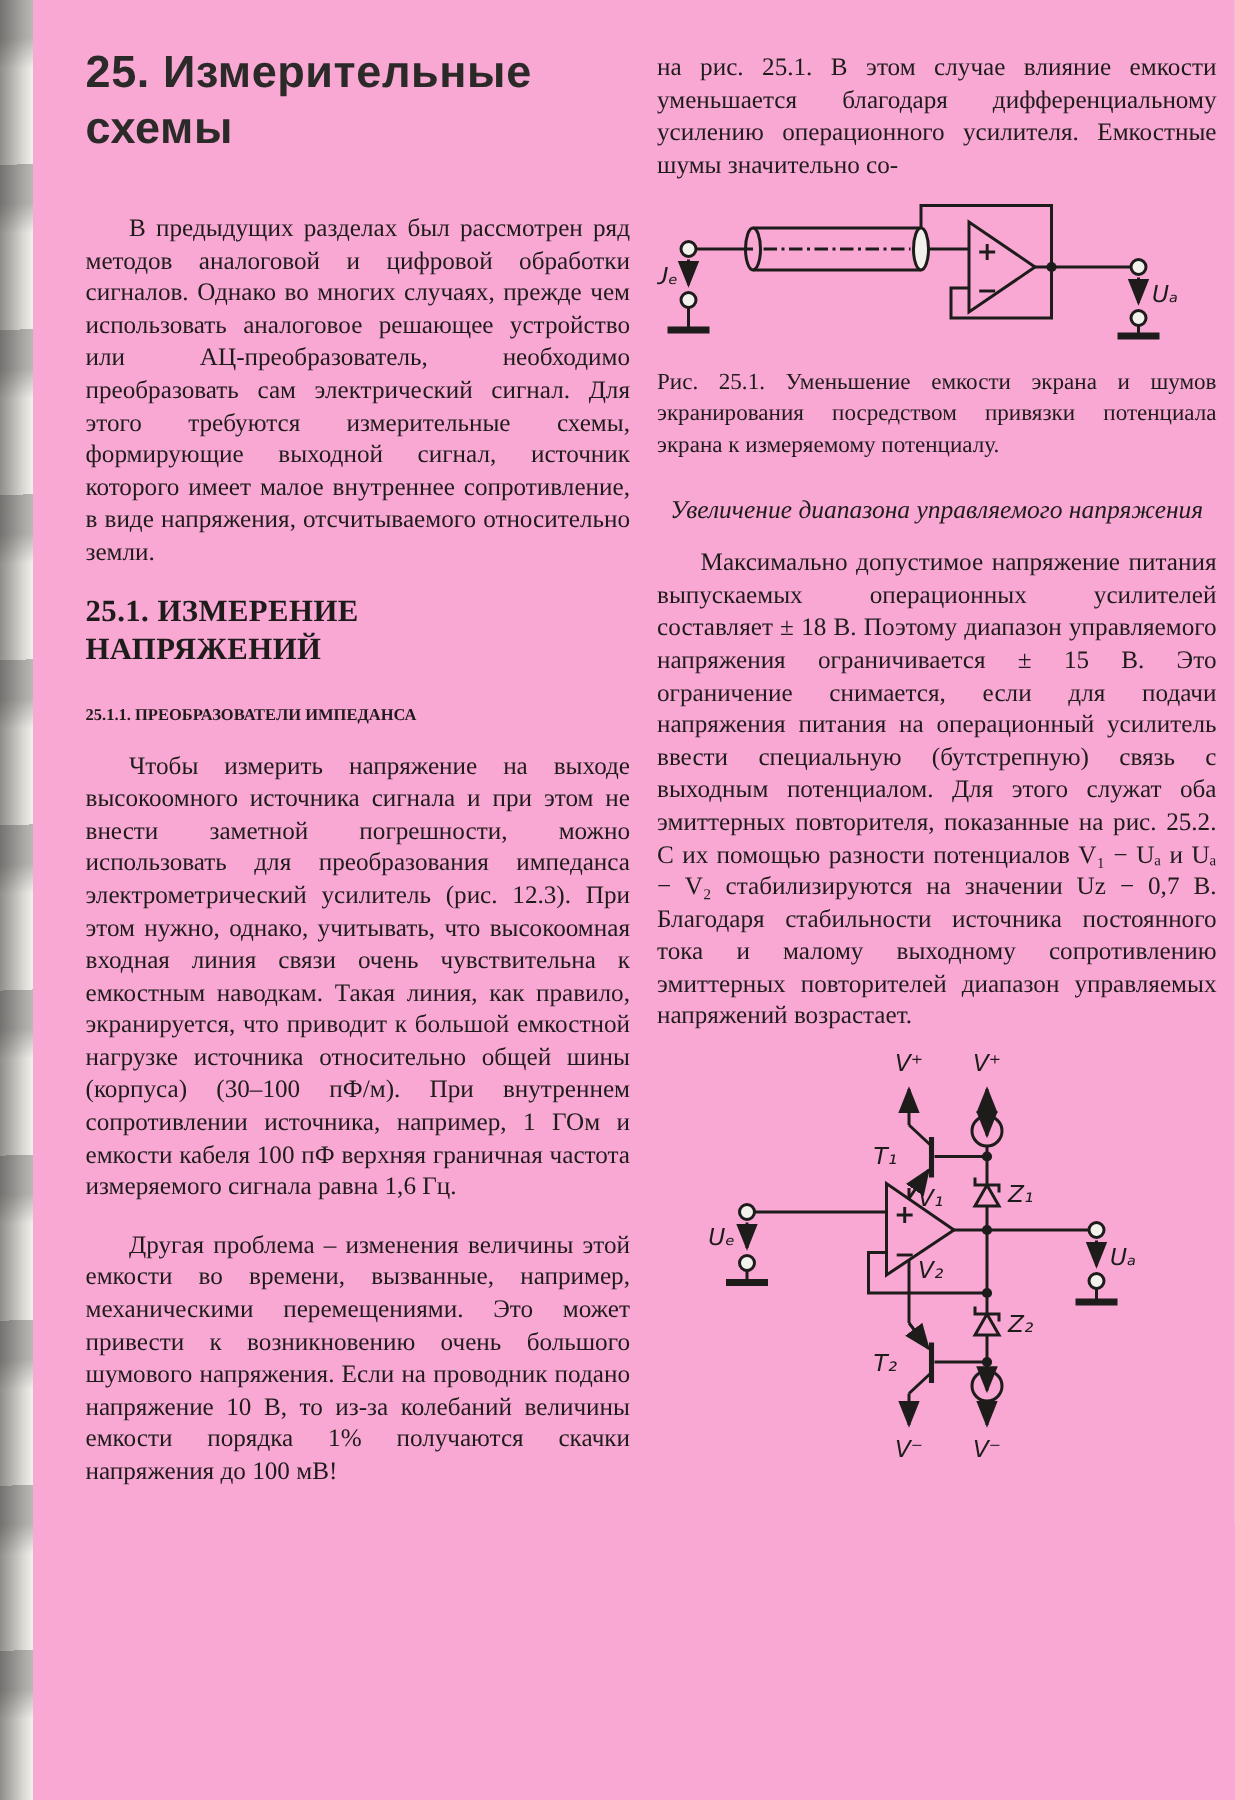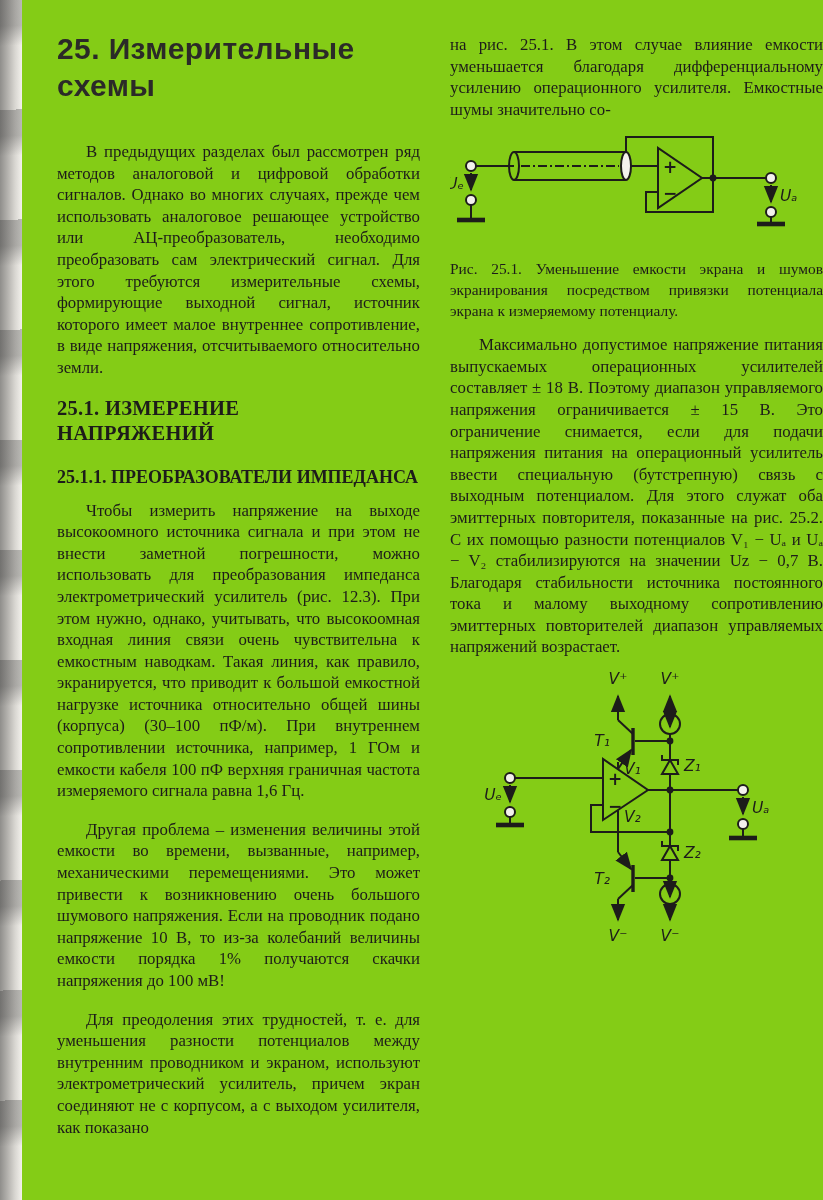--- a/index.html
+++ b/index.html
@@ -1,51 +1,51 @@
 <!DOCTYPE html>
 <html lang="ru"><head>
 <meta charset="utf-8">
 <style>
   html,body { margin:0; padding:0; background:#d8d6d2; }
   .page {
     position:relative; width:823px; height:1200px; overflow:hidden;
-    background:#84cc16; color:#1d1c1a;
+    background:#f9a8d4; color:#1d1c1a;
     font-family:"Liberation Serif","DejaVu Serif",serif;
   }
   .binding {
     position:absolute; left:0; top:0; width:22px; height:1200px;
     background:
       repeating-linear-gradient(178deg, rgba(40,40,40,.28) 0 26px, rgba(40,40,40,0) 46px 110px),
       linear-gradient(90deg,#8f8e8b 0,#b4b2ae 35%,#d8d6d1 68%,#f3f1ec 100%);
   }
   .col { position:absolute; text-align:justify; font-size:16.8px; line-height:21.6px; }
   .col-left  { left:57px;  top:30px; width:363px; }
-  .col-right { left:450px; top:34px; width:373px; }
+  .col-right { left:438px; top:34px; width:373px; }
   p { margin:0; }
   p.indent { text-indent:29px; }
   h1 {
     font-family:"Liberation Sans","DejaVu Sans",sans-serif;
     font-size:30px; line-height:37px; font-weight:700; letter-spacing:.4px;
     color:#2b2a28; margin:0; max-width:330px; text-align:left;
   }
   h2 {
     font-size:20.5px; line-height:25px; font-weight:700; letter-spacing:.3px;
     margin:17px 0 16px; max-width:250px; text-align:left;
   }
-  h3 { font-size:18px; line-height:20px; font-weight:700; margin:21px 0 0; text-align:left; }
+  h3 { font-size:11px; line-height:20px; font-weight:700; margin:21px 0 0; text-align:left; }
   h4 {
     font-size:17px; line-height:22px; font-weight:400; font-style:italic;
     margin:22px 4px 0; text-align:center;
   }
   .p-after-title { margin-top:37px; }
   .p-after-h3 { margin-top:13px; }
   .p-mid { margin-top:17px; }
   figure { margin:14px 0 0; }
   figure svg { display:block; }
-  figcaption { font-size:15.4px; line-height:20.6px; margin-top:21px; text-align:justify; }
+  figcaption { font-size:15.4px; line-height:20.6px; margin-top:7px; text-align:justify; }
   .mt12 { margin-top:12px; }
   
   .w { stroke:#1d1c1a; stroke-width:2; fill:none; }
   .th { stroke:#1d1c1a; stroke-width:3.4; fill:none; }
   .gnd { stroke:#1d1c1a; stroke-width:4.6; fill:none; }
   .dot { fill:#1d1c1a; stroke:none; }
   .pad { fill:#f3f1ec; stroke:#1d1c1a; stroke-width:2; }
   .lbl { fill:#1d1c1a; font:italic 15.5px "DejaVu Sans",sans-serif; }
   .sgn { fill:#1d1c1a; font:700 17px "DejaVu Sans",sans-serif; font-style:normal; }
   .ah  { fill:#1d1c1a; stroke:none; }
@@ -56,21 +56,20 @@
 <div class="page">
   <div class="binding"></div>
 
   <div class="col col-left">
     <h1>25. Измерительные схемы</h1>
     <p class="indent p-after-title">В предыдущих разделах был рассмотрен ряд методов аналоговой и цифровой обработки сигналов. Однако во многих случаях, прежде чем использовать аналоговое решающее устройство или АЦ-преобразователь, необходимо преобразовать сам электрический сигнал. Для этого требуются измерительные схемы, формирующие выходной сигнал, источник которого имеет малое внутреннее сопротивление, в виде напряжения, отсчитываемого относительно земли.</p>
     <h2>25.1. ИЗМЕРЕНИЕ НАПРЯЖЕНИЙ</h2>
     <h3>25.1.1. ПРЕОБРАЗОВАТЕЛИ ИМПЕДАНСА</h3>
     <p class="indent p-after-h3">Чтобы измерить напряжение на выходе высокоомного источника сигнала и при этом не внести заметной погрешности, можно использовать для преобразования импеданса электрометрический усилитель (рис. 12.3). При этом нужно, однако, учитывать, что высокоомная входная линия связи очень чувствительна к емкостным наводкам. Такая линия, как правило, экранируется, что приводит к большой емкостной нагрузке источника относительно общей шины (корпуса) (30–100 пФ/м). При внутреннем сопротивлении источника, например, 1 ГОм и емкости кабеля 100 пФ верхняя граничная частота измеряемого сигнала равна 1,6 Гц.</p>
     <p class="indent p-mid">Другая проблема – изменения величины этой емкости во времени, вызванные, например, механическими перемещениями. Это может привести к возникновению очень большого шумового напряжения. Если на проводник подано напряжение 10 В, то из-за колебаний величины емкости порядка 1% получаются скачки напряжения до 100 мВ!</p>
-    <p class="indent p-mid">Для преодоления этих трудностей, т. е. для уменьшения разности потенциалов между внутренним проводником и экраном, используют электрометрический усилитель, причем экран соединяют не с корпусом, а с выходом усилителя, как показано</p>
   </div>
 
   <div class="col col-right">
     <p>на рис. 25.1. В этом случае влияние емкости уменьшается благодаря дифференциальному усилению операционного усилителя. Емкостные шумы значительно со-</p>
 
     <figure>
       <svg width="373" height="104" viewBox="0 0 373 104" xmlns="http://www.w3.org/2000/svg">
         <defs>
           <marker id="ar1" viewBox="0 0 10 10" refX="9" refY="5" markerWidth="9" markerHeight="9" orient="auto-start-reverse">
             <path class="ah" d="M0,1 L10,5 L0,9 z"></path>
@@ -115,20 +114,21 @@
           <text class="lbl" x="330" y="67">Uₐ</text>
           <circle class="pad" cx="321" cy="78" r="5"></circle>
           <line class="w" x1="321" y1="83" x2="321" y2="88"></line>
           <line class="gnd" x1="307" y1="90" x2="335" y2="90"></line>
         </g>
       </svg>
       <figcaption>Рис. 25.1. Уменьшение емкости экрана и шумов экранирования посредством привязки потенциала экрана к измеряемому потенциалу.</figcaption>
     </figure>
 
 
+    <h4>Увеличение диапазона управляемого напряжения</h4>
 
     <p class="indent p-after-h3">Максимально допустимое напряжение питания выпускаемых операционных усилителей составляет ± 18 В. Поэтому диапазон управляемого напряжения ограничивается ± 15 В. Это ограничение снимается, если для подачи напряжения питания на операционный усилитель ввести специальную (бутстрепную) связь с выходным потенциалом. Для этого служат оба эмиттерных повторителя, показанные на рис. 25.2. С их помощью разности потенциалов V₁ − Uₐ и Uₐ − V₂ стабилизируются на значении Uᴢ − 0,7 В. Благодаря стабильности источника постоянного тока и малому выходному сопротивлению эмиттерных повторителей диапазон управляемых напряжений возрастает.</p>
 
     <figure class="mt12">
       <svg width="373" height="278" viewBox="0 0 373 278" xmlns="http://www.w3.org/2000/svg">
         <defs>
           <marker id="ar2" viewBox="0 0 10 10" refX="9" refY="5" markerWidth="9" markerHeight="9" orient="auto-start-reverse">
             <path class="ah" d="M0,1 L10,5 L0,9 z"></path>
           </marker>
         </defs>

